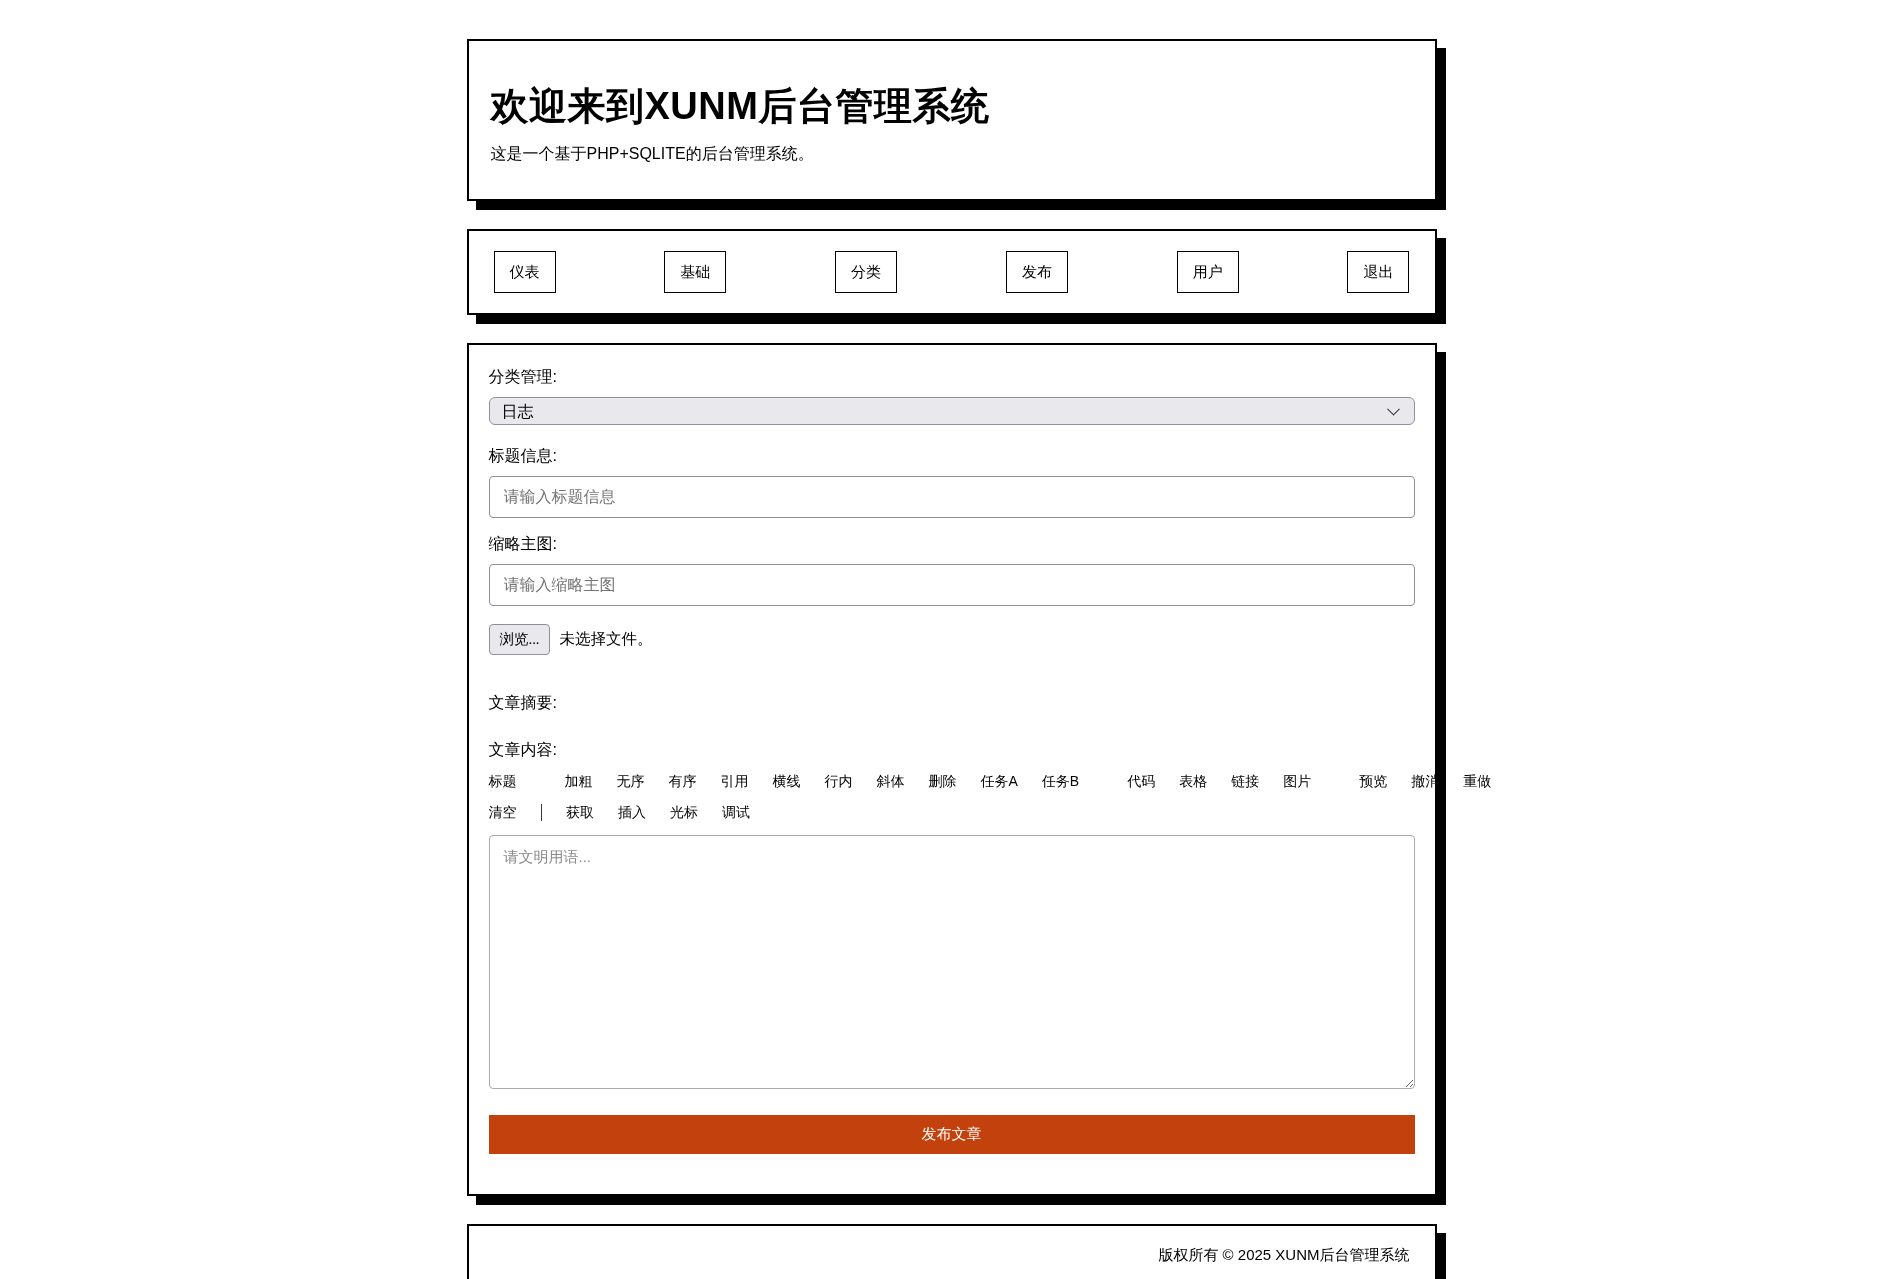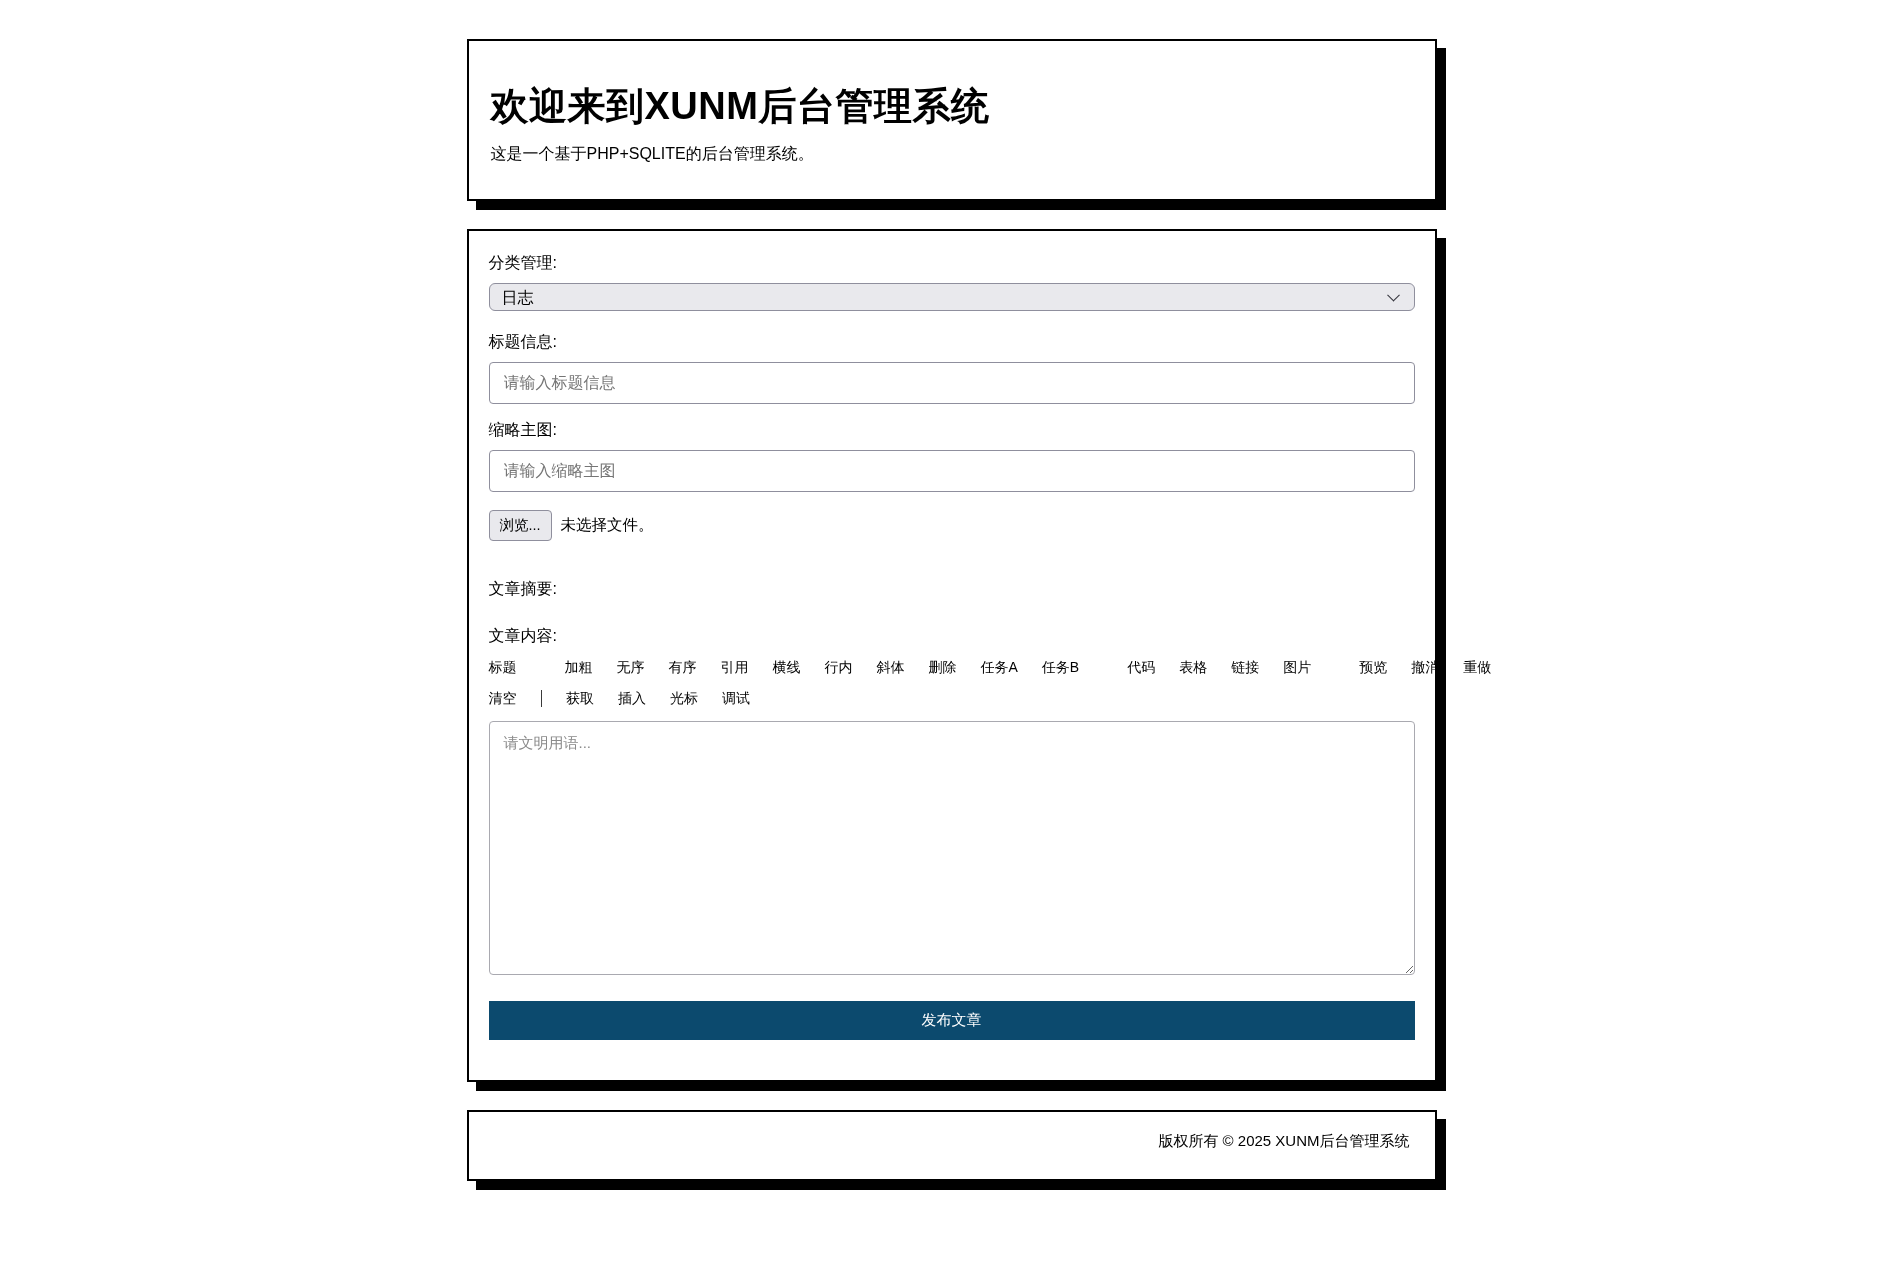--- a/index.html
+++ b/index.html
@@ -47,21 +47,21 @@
     text-align: center;
     cursor: pointer;
     line-height: 1.2;
   }
   
   .form-panel { padding: 22px 20px 40px; }
   .f-label { display: block; font-size: 16px; margin: 0 0 9px; }
   .row-category { margin-bottom: 21px; }
   .row-title    { margin-bottom: 16px; }
   .row-thumb    { margin-bottom: 18px; }
-  .row-file     { margin-bottom: 38px; }
+  .row-file     { margin-bottom: 38px; font-family: Liberation Serif, serif; }
   .row-summary  { margin-bottom: 26px; }
   .select-wrap { position: relative; }
   select.cat-select {
     width: 100%;
     height: 28px;
     font-family: inherit;
     font-size: 16px;
     background: #e9e9ed;
     border: 1px solid #8f8f9d;
     border-radius: 6px;
@@ -133,21 +133,21 @@
     border-radius: 4px;
     padding: 12px 14px;
     resize: both;
     color: #000;
   }
   textarea.content-area::placeholder { color: #8a8a8a; opacity: 1; }
   .submit-btn {
     display: block;
     width: 100%;
     margin-top: 22px;
-    background: #0c4a6e;
+    background: #c2410c;
     color: #fff;
     border: none;
     font-family: inherit;
     font-size: 15px;
     padding: 10px 0;
     cursor: pointer;
   }
   
   .footer-panel { padding: 12px 25px 28px; }
   .footer-panel p { font-size: 15px; margin: 8px 0 0; text-align: right; }
@@ -155,20 +155,28 @@
 </head>
 <body>
 
 <div class="page">
 
   <section class="panel header-panel">
     <h1>欢迎来到XUNM后台管理系统</h1>
     <p>这是一个基于PHP+SQLITE的后台管理系统。</p>
   </section>
 
+  <nav class="panel nav-panel">
+      <button type="button" class="nav-btn">仪表</button>
+      <button type="button" class="nav-btn">基础</button>
+      <button type="button" class="nav-btn">分类</button>
+      <button type="button" class="nav-btn">发布</button>
+      <button type="button" class="nav-btn">用户</button>
+      <button type="button" class="nav-btn">退出</button>
+    </nav>
 
   <main class="panel form-panel">
 
     <div class="row-category">
       <label class="f-label">分类管理:</label>
       <div class="select-wrap">
         <select class="cat-select">
           <option>日志</option>
         </select>
         <span class="chevron"></span>

